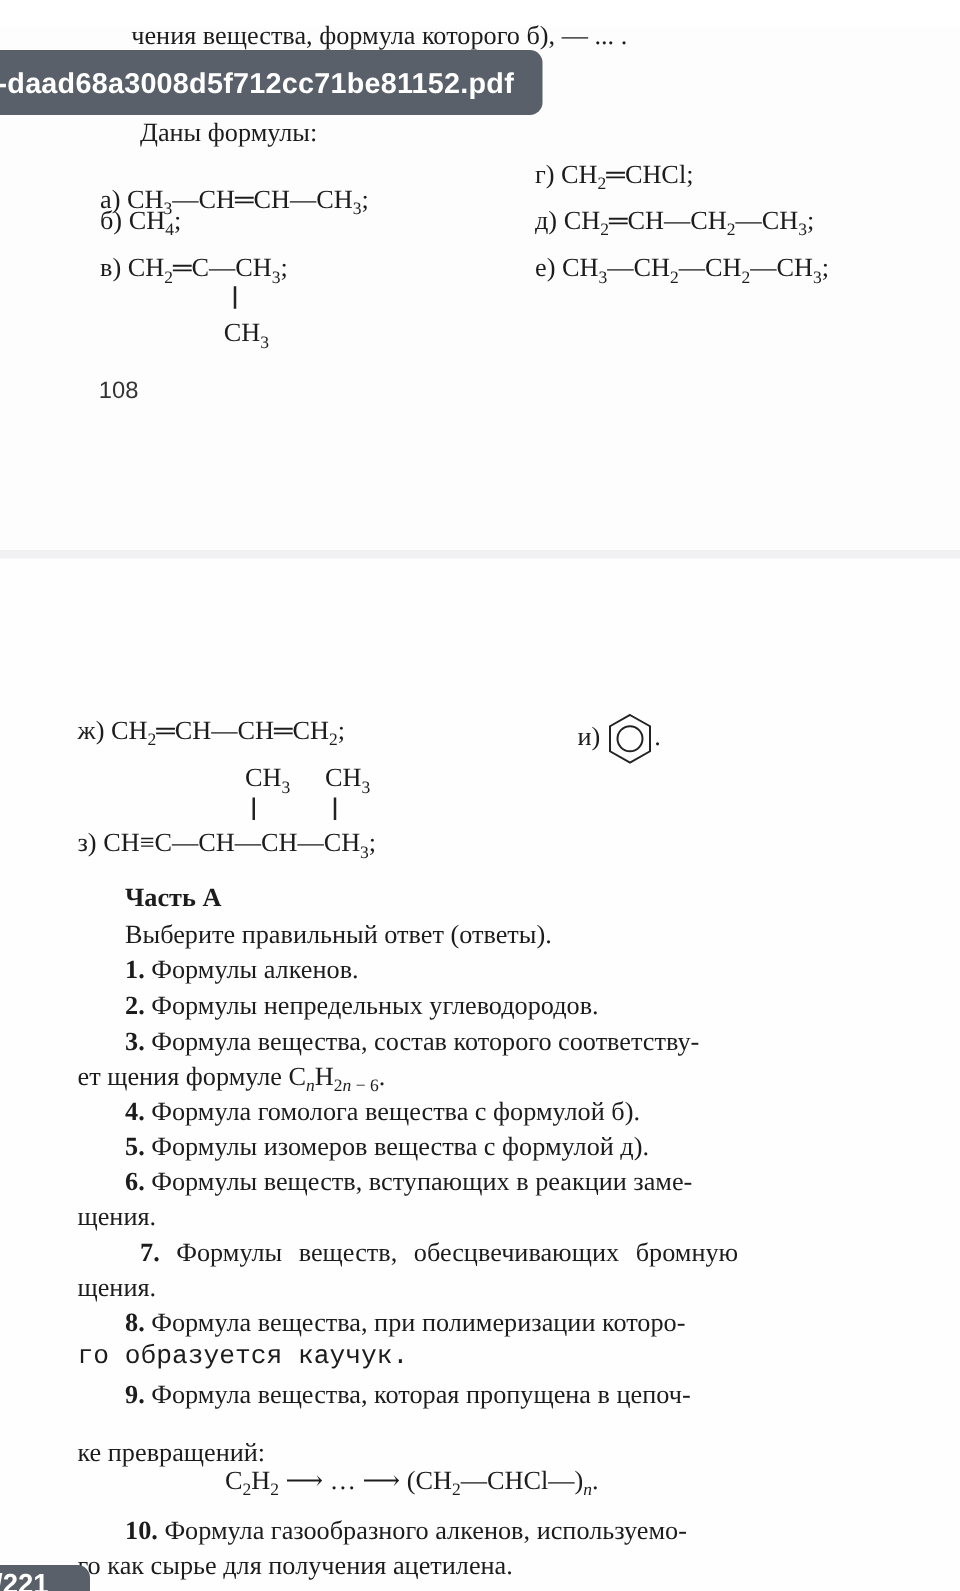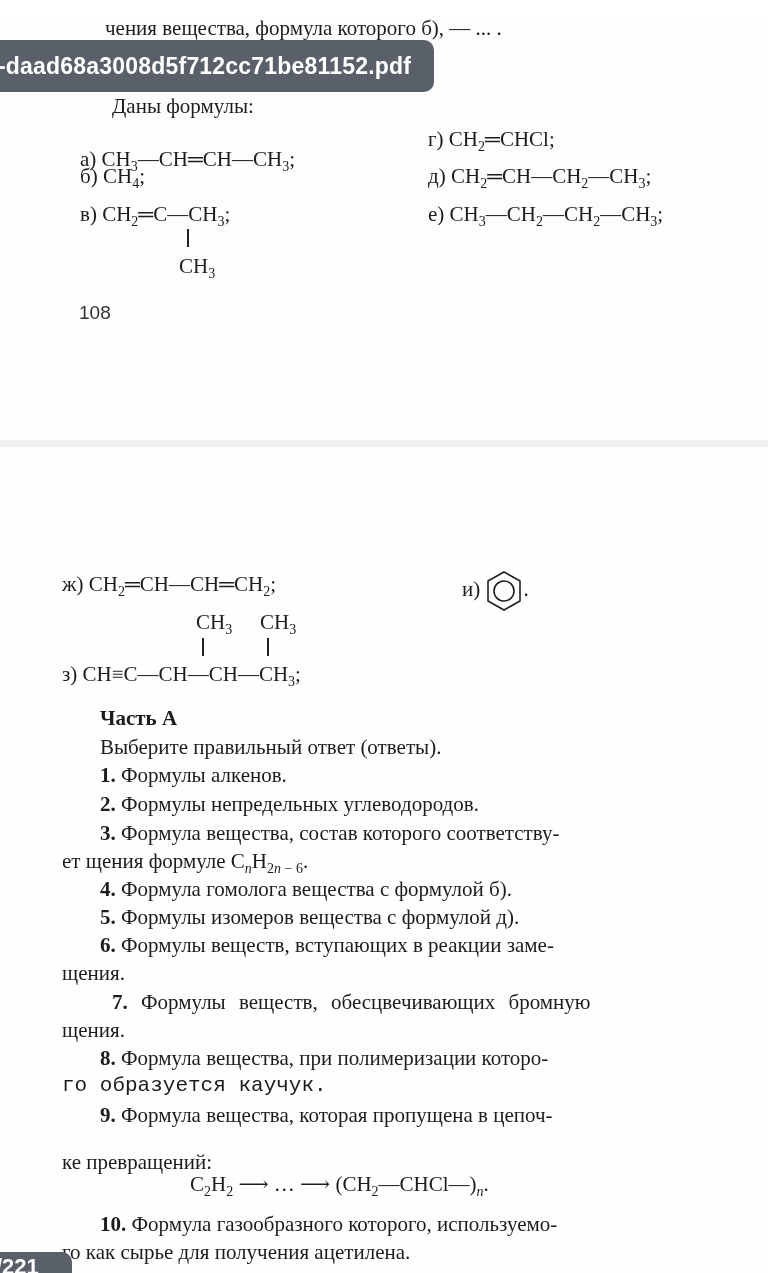--- a/index.html
+++ b/index.html
@@ -155,22 +155,22 @@
 <div class="abs serif" style="left:100px; top:1044px;">
   <span class="b">8.</span>
   <span>Формула вещества, при полимеризации которо-</span>
 </div>
 <div class="abs serif" style="left:62px; top:1072px;font-family:Liberation Mono, monospace;">го образуется каучук.</div>
 <div class="abs serif" style="left:100px; top:1101px;">
   <span class="b">9.</span>
   <span>Формула вещества, которая пропущена в цепоч-</span>
 </div>
 <div class="abs serif" style="left:62px; top:1129px;margin-top:19px;">ке превращений:</div>
-<div class="abs serif" style="left:190px; top:1170px;">
+<div class="abs serif" style="left:180px; top:1170px;">
   C<sub>2</sub>H<sub>2</sub> ⟶ … ⟶ (CH<sub>2</sub>—CHCl—)<sub><i>n</i></sub>.
 </div>
 <div class="abs serif" style="left:100px; top:1210px;">
   <span class="b">10.</span>
-  <span>Формула газообразного которого, используемо-</span>
+  <span>Формула газообразного алкенов, используемо-</span>
 </div>
 <div class="abs serif" style="left:62px; top:1238px;">го как сырье для получения ацетилена.</div>
 
 <div class="page-indicator">/221</div>
 
 </body></html>

